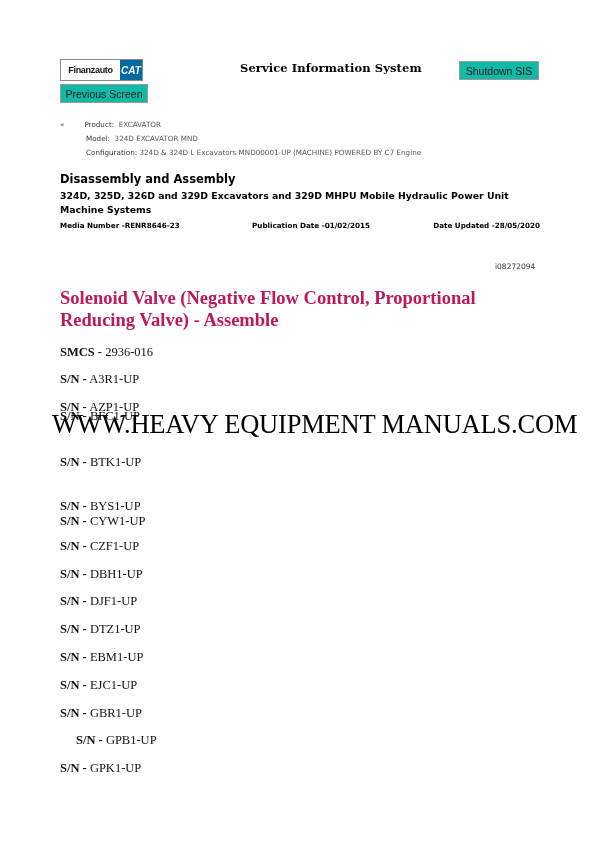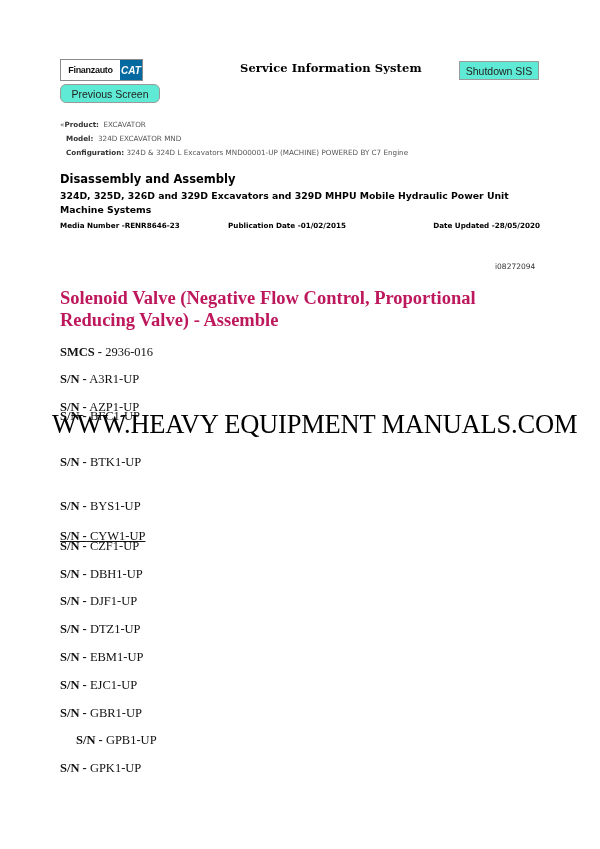--- a/index.html
+++ b/index.html
@@ -1,26 +1,26 @@
 <!DOCTYPE html>
 <html><head>
 <meta charset="utf-8">
 <style>
   html, body { margin:0; padding:0; background:#ffffff; }
   body { width:600px; height:849px; position:relative; overflow:hidden; font-family:"DejaVu Sans", sans-serif; color:#000; }
   .abs { position:absolute; }
   .logo-box { left:60px; top:59px; width:83px; height:22px; border:1px solid #8a8a8a; background:#fff; display:flex; align-items:stretch; box-sizing:border-box;justify-content:center; }
   .logo-fin { flex:1; display:flex; align-items:center; justify-content:center; font-family:"Liberation Sans", sans-serif; font-weight:bold; font-size:9px; letter-spacing:-0.3px; color:#111; }
   .logo-cat { width:22px; background:#0369a1; color:#fff; font-family:"Liberation Sans", sans-serif; font-weight:bold; font-size:10px; display:flex; align-items:center; justify-content:center; font-style:italic; }
-  .btn { border:1px solid #9a9a9a; background:#5eead4; font-family:"Liberation Sans", sans-serif; font-size:10.5px; color:#222; display:flex; align-items:center; justify-content:center; box-sizing:border-box; cursor:pointer; }
-  .prev-btn { left:60px; top:84px; width:100px; height:19px;border-radius:6px; }
+  .btn { border:1px solid #9a9a9a; background:#14b8a6; font-family:"Liberation Sans", sans-serif; font-size:10.5px; color:#222; display:flex; align-items:center; justify-content:center; box-sizing:border-box; cursor:pointer; }
+  .prev-btn { left:60px; top:84px; width:88px; height:19px; }
   .shut-btn { left:459px; top:61px; width:80px; height:19px; }
   .sis-title { left:240px; top:61px; font-family:"DejaVu Serif", serif; font-weight:bold; font-size:11.5px; letter-spacing:0.1px;text-align:right; }
   .meta { font-family:"DejaVu Sans", sans-serif; font-size:7.2px; color:#555; }
-  .meta b { color:#333; font-weight:bold; }
+  .meta b { color:#333; font-weight:normal;padding-left:20px; }
   .meta-product { left:60px; top:120px; }
   .meta-model { left:66px; top:134px; }
   .meta-config { left:66px; top:148px; }
   .sec-title { left:60px; top:172px; font-weight:bold; font-size:11.5px; }
   .sec-sub { left:60px; top:189px; font-weight:bold; font-size:9.3px; line-height:14px; width:490px; }
   .pub-row { left:60px; top:221px; width:480px; font-weight:bold; font-size:7.2px; }
   .pub-row span { position:absolute; white-space:nowrap; }
   .docid { left:495px; top:262px; font-size:7.5px; color:#333; }
   .main-title { left:60px; top:287px; width:460px; font-family:"Liberation Serif", serif; font-weight:bold; font-size:18.5px; line-height:22px; color:#be185d; }
   .row { left:60px; font-family:"Liberation Serif", serif; font-size:12.5px; color:#111; white-space:nowrap; }
@@ -45,38 +45,38 @@
   <b>Model:</b>&nbsp; <span>324D EXCAVATOR MND</span>
 </div>
 <div class="abs meta meta-config">
   <b>Configuration:</b> <span>324D &amp; 324D L Excavators MND00001-UP (MACHINE) POWERED BY C7 Engine</span>
 </div>
 
 <div class="abs sec-title">Disassembly and Assembly</div>
 <div class="abs sec-sub">324D, 325D, 326D and 329D Excavators and 329D MHPU Mobile Hydraulic Power Unit Machine Systems</div>
 <div class="abs pub-row">
   <span style="left:0">Media Number -RENR8646-23</span>
-  <span style="left:168px">Publication Date -01/02/2015</span>
+  <span style="left:192px">Publication Date -01/02/2015</span>
   <span style="right:0">Date Updated -28/05/2020</span>
 </div>
 
 <div class="abs docid">i08272094</div>
 <div class="abs main-title">Solenoid Valve (Negative Flow Control, Proportional Reducing Valve) - Assemble</div>
 
 <div class="abs row" style="top:345px">
   <b>SMCS -</b> <span>2936-016</span>
 </div>
 
 <div id="serial-list">
     <div class="abs row" style="top: 372px;"><b>S/N -</b> <span>A3R1-UP</span></div>
     <div class="abs row" style="top: 399.8px;"><b>S/N -</b> <span>AZP1-UP</span></div>
     <div class="abs row" style="top: 409px;"><b>S/N -</b> <span>BFC1-UP</span></div>
     <div class="abs row" style="top: 455.4px;"><b>S/N -</b> <span>BTK1-UP</span></div>
     <div class="abs row" style="top: 483.2px; margin-top: 16px;"><b>S/N -</b> <span>BYS1-UP</span></div>
-    <div class="abs row" style="top: 529px; text-decoration: underline;"><b>S/N -</b> <span>CYW1-UP</span></div>
+    <div class="abs row" style="top: 514px;"><b>S/N -</b> <span>CYW1-UP</span></div>
     <div class="abs row" style="top: 538.8px;"><b>S/N -</b> <span>CZF1-UP</span></div>
     <div class="abs row" style="top: 566.6px;"><b>S/N -</b> <span>DBH1-UP</span></div>
     <div class="abs row" style="top: 594.4px;"><b>S/N -</b> <span>DJF1-UP</span></div>
     <div class="abs row" style="top: 622.2px;"><b>S/N -</b> <span>DTZ1-UP</span></div>
     <div class="abs row" style="top: 650px;"><b>S/N -</b> <span>EBM1-UP</span></div>
     <div class="abs row" style="top: 677.8px;"><b>S/N -</b> <span>EJC1-UP</span></div>
     <div class="abs row" style="top: 705.6px;"><b>S/N -</b> <span>GBR1-UP</span></div>
     <div class="abs row" style="top: 733.4px; margin-left: 16px;"><b>S/N -</b> <span>GPB1-UP</span></div>
     <div class="abs row" style="top: 761.2px;"><b>S/N -</b> <span>GPK1-UP</span></div>
   </div>

